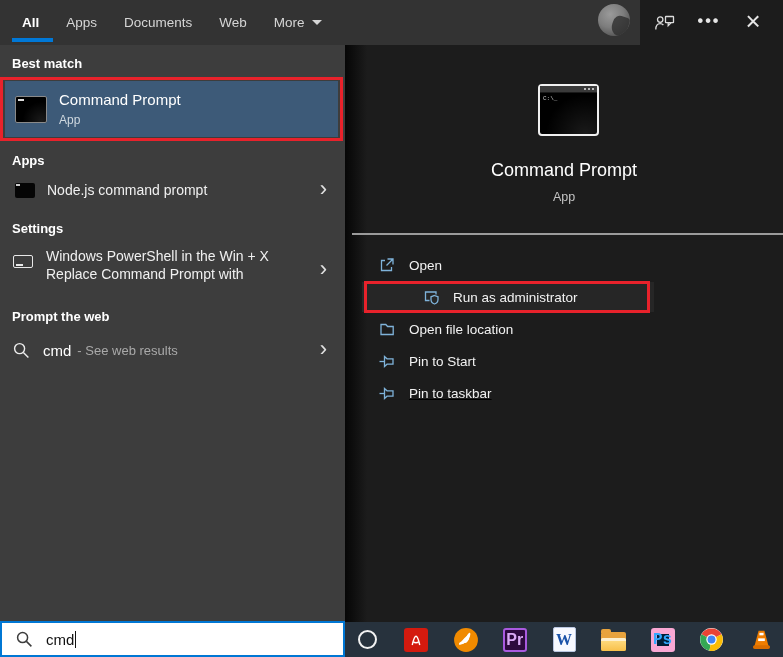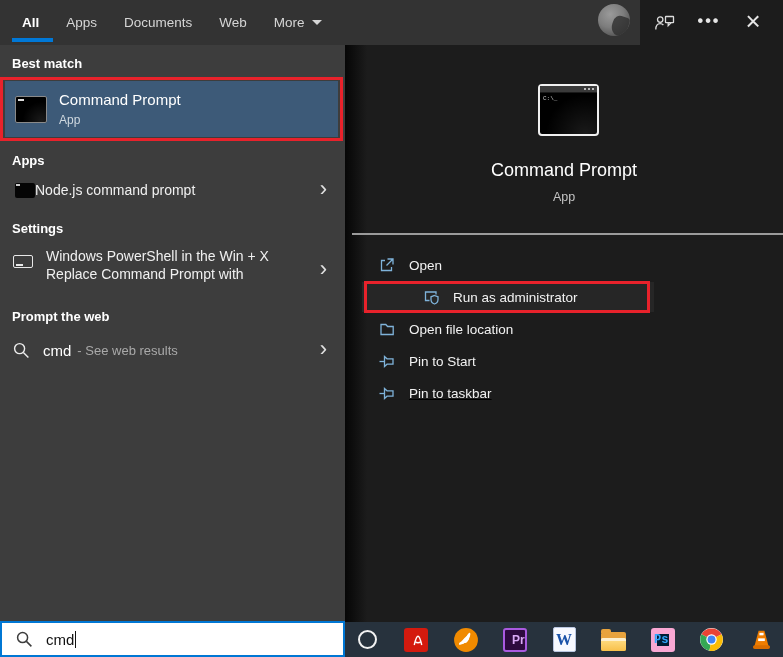--- a/index.html
+++ b/index.html
@@ -83,22 +83,22 @@
                display:flex; align-items:center; z-index:6; }
   .search-text { font-size:15px; color:#111; margin-left:12px; }
   .cursor { display:inline-block; width:1px; height:17px; background:#111; margin-left:1px; vertical-align:-3px; }
   .s-mag { margin-left:13px; flex-shrink:0; }
 
   
   .taskbar { left:345px; top:622px; width:438px; height:35px; background:#27323d;
              display:flex; align-items:center; justify-content:space-between; padding:0 9px; z-index:4; }
   .tb-slot { width:26px; height:26px; display:flex; align-items:center; justify-content:center; position:relative; }
   .ring { width:19px; height:19px; border:2.5px solid #f2f2f2; border-radius:50%; }
-  .tile { width:24px; height:24px; border-radius:3px; display:flex; align-items:center; justify-content:flex-end;
-          font-weight:bold; font-size:12px; }
+  .tile { width:24px; height:24px; border-radius:3px; display:flex; align-items:center; justify-content:center;
+          font-weight:bold; font-size:16px; }
   .tile.pr { background:#2d0a3e; border:2px solid #a95ae0; color:#d9a9f5; }
   .tile.ps { background:#001e36; border:6px solid #f9a8d4; color:#31a8ff;font-family:Liberation Mono, monospace; }
   .tile.acro { background:#d41a0e; color:#fff; }
   .word-page { width:23px; height:25px; background:#f7f9ff; border:1px solid #b9c6e0; border-radius:2px;
                display:flex; align-items:center; justify-content:center;
                font-family:"Liberation Serif", serif; font-weight:bold; font-size:16px; color:#1a52a8; }
   .folder { width:25px; height:19px; position:relative; margin-top:3px; }
   .folder .back { position:absolute; left:0; top:0; width:25px; height:19px; background:#e8a33d; border-radius:2px; }
   .folder .back::before { content:""; position:absolute; left:0; top:-3px; width:10px; height:4px; background:#e8a33d;
                border-radius:2px 2px 0 0; }
@@ -155,21 +155,21 @@
     <div class="bm-texts">
       <div class="bm-title">Command Prompt</div>
       <div class="bm-sub">App</div>
     </div>
   </div>
 
   <div class="abs sec-hdr" style="left:12px; top:108px;">Apps</div>
 
   <div class="abs l-row" style="top:129px; height:32px;">
     <div class="node-icon"></div>
-    <div class="l-label" style="">Node.js command prompt</div>
+    <div class="l-label" style="margin-left:12px;">Node.js command prompt</div>
     <div class="chev">›</div>
   </div>
 
   <div class="abs sec-hdr" style="left:12px; top:176px;">Settings</div>
 
   <div class="abs l-row" style="top:203px; height:42px; align-items:flex-start;">
     <div class="console-icon" style="margin-top:7px;"></div>
     <div class="two-line" style="margin-left:13px;">
       <div>Windows PowerShell in the Win + X</div>
       <div>Replace Command Prompt with</div>

